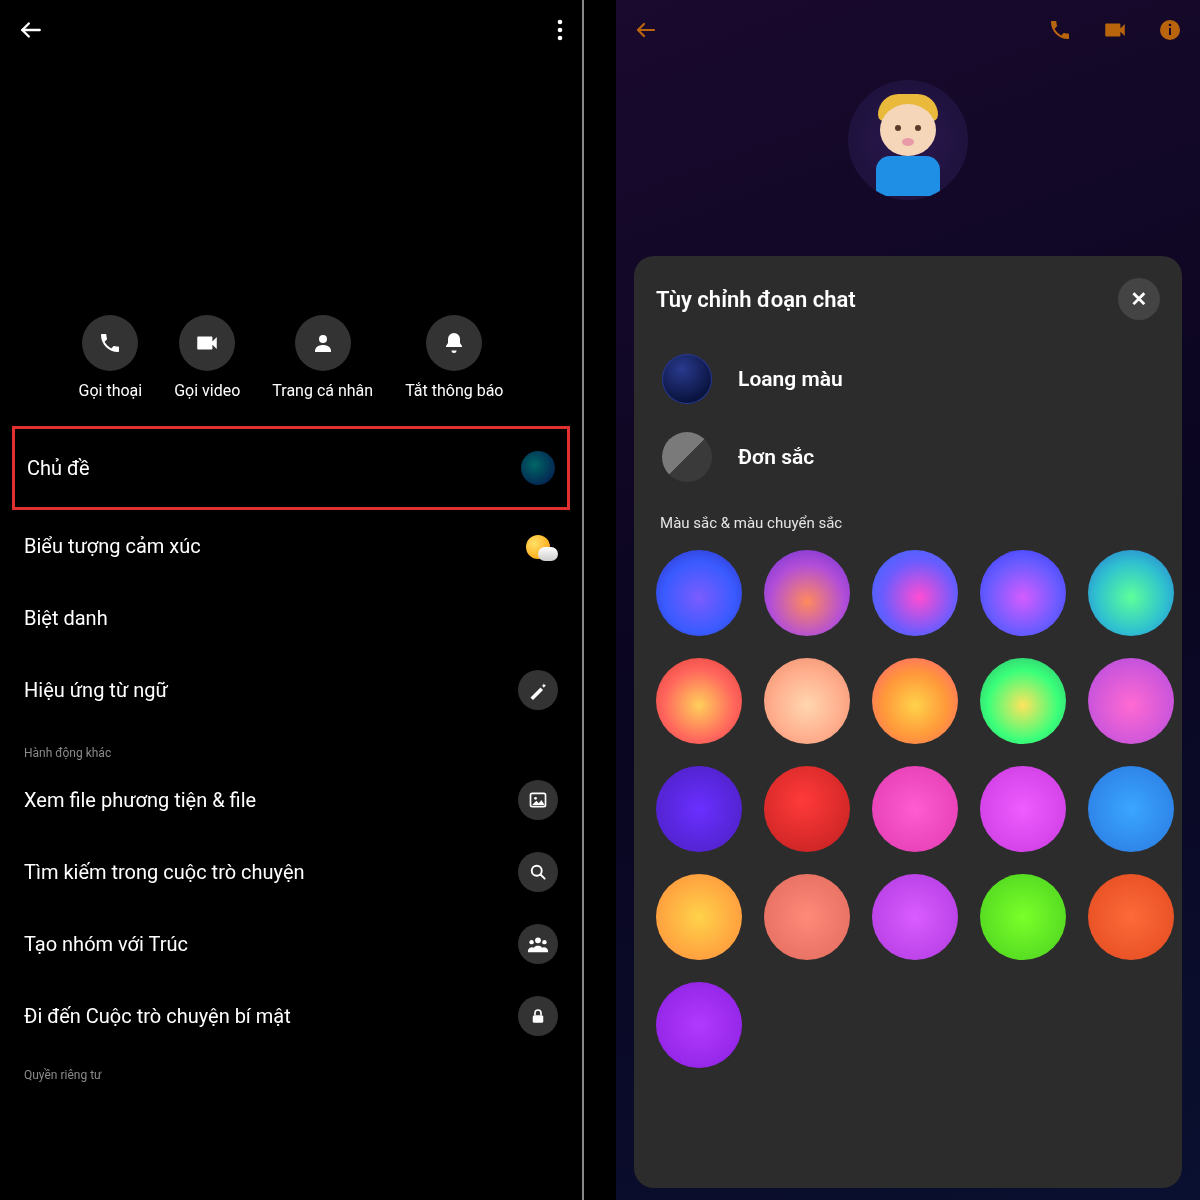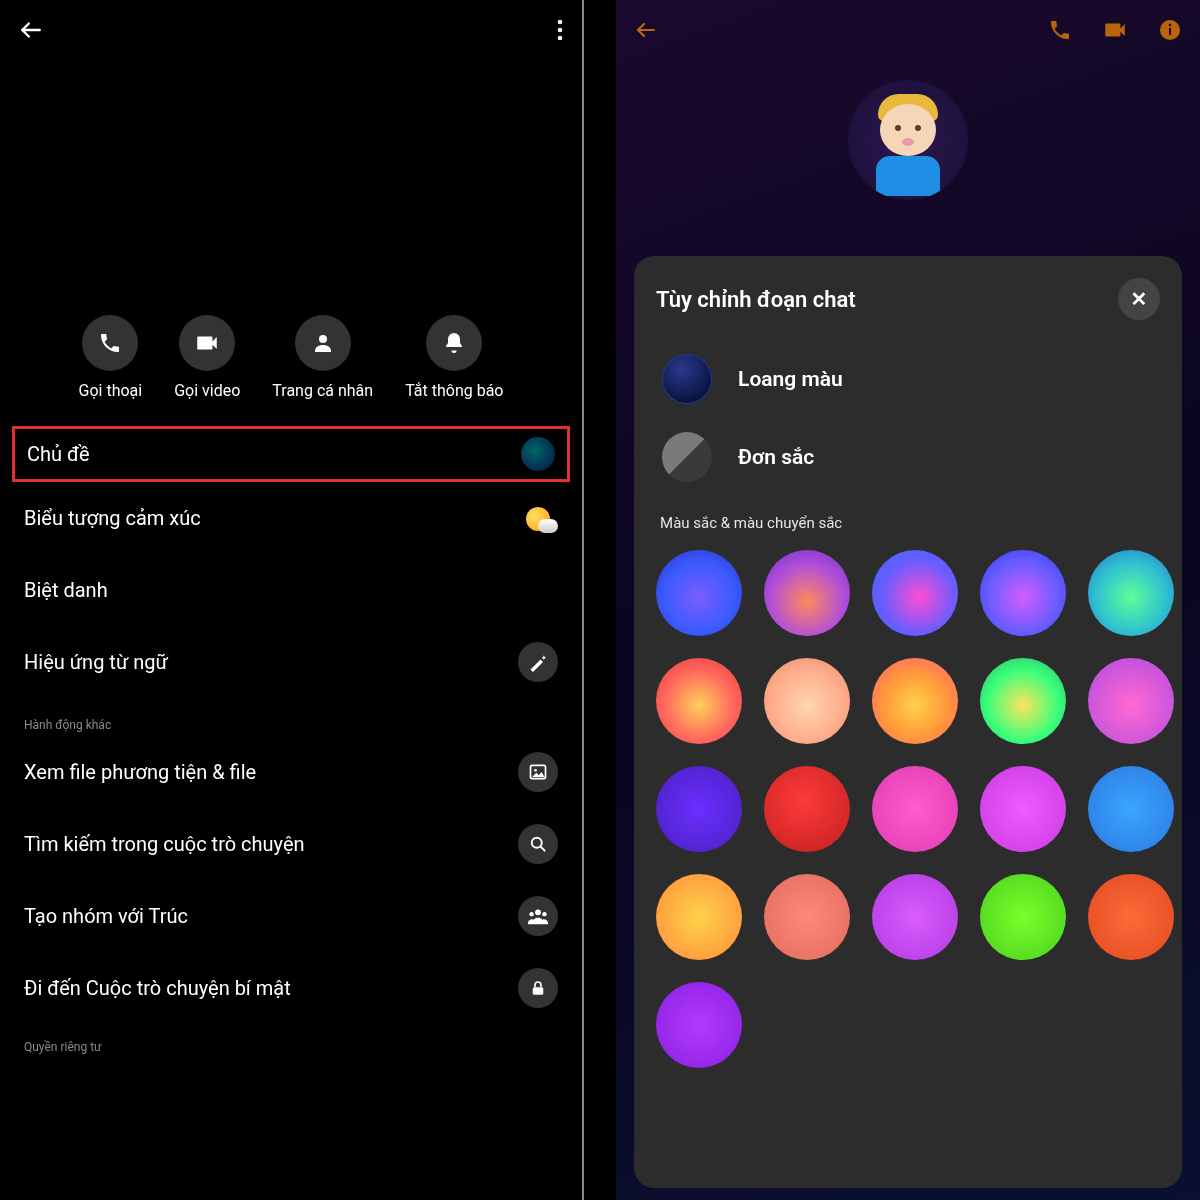--- a/index.html
+++ b/index.html
@@ -50,21 +50,21 @@
   .menu { margin-top: 26px; padding: 0 24px; }
   .menu-item {
     height: 72px;
     display:flex; align-items:center; justify-content:space-between;
     color:#fff; font-size: 20px;
   }
   .highlight-box {
     border: 3px solid #e03030;
     margin: 0 -12px;
     padding: 0 12px;
-    height: 56px;
+    height: 84px;
     display:flex; align-items:center; justify-content:space-between;
     color:#fff; font-size:20px;
   }
   .section-label { color:#8a8a8a; font-size:12px; margin-top:20px; margin-bottom:4px; padding: 0 24px;}
   .trail-icon {
     width:40px; height:40px; border-radius:50%;
     background:#333; display:flex; align-items:center; justify-content:center; color:#fff;
   }
   .theme-thumb {
     width:34px; height:34px; border-radius:50%;

